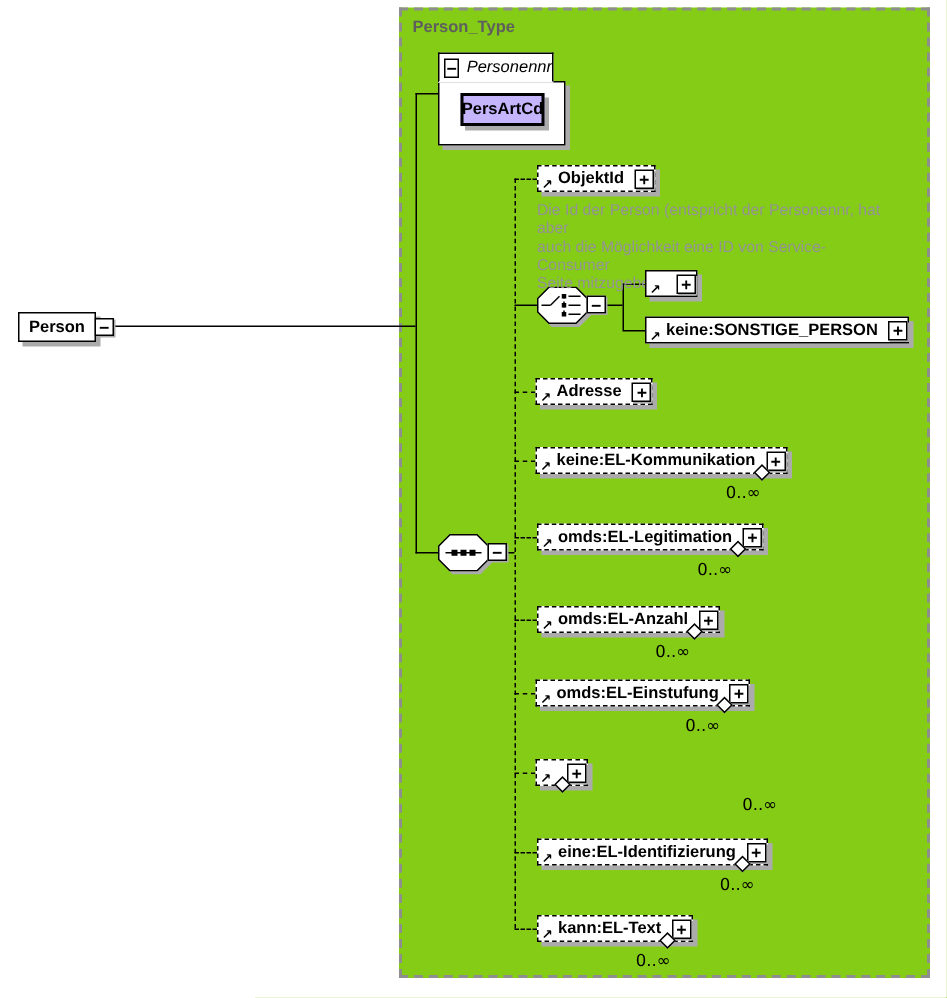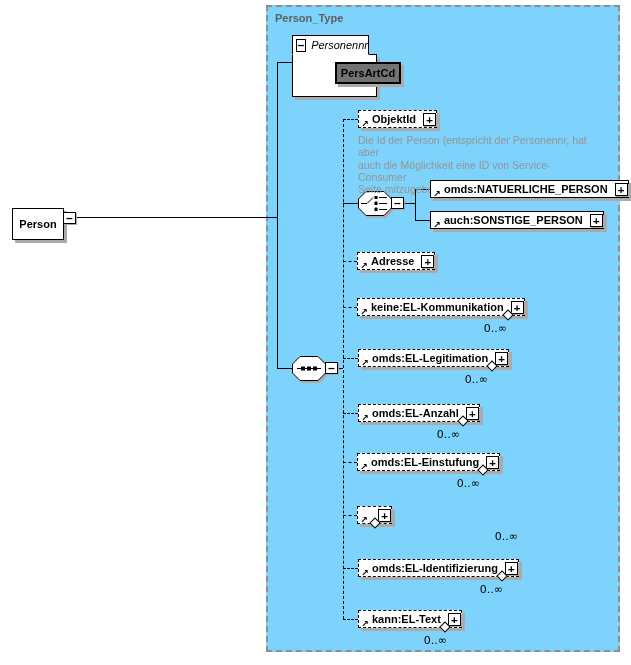--- a/index.html
+++ b/index.html
@@ -1,32 +1,32 @@
 <!DOCTYPE html>
 <html><head>
 <meta charset="utf-8">
 <style>
   html,body{margin:0;padding:0;background:#fff;}
   .canvas{position:relative;width:631px;height:665px;background:#fff;overflow:hidden;
           font-family:"Liberation Sans",sans-serif;}
   
   .container{position:absolute;left:266px;top:5px;width:354px;height:647px;
-             background:#7dd3fc;border:2px dashed #8E8E8E;box-sizing:border-box;z-index:0;}
+             background:#84cc16;border:2px dashed #8E8E8E;box-sizing:border-box;z-index:0;}
   .container-label{position:absolute;left:7px;top:5px;font-size:11px;font-weight:bold;color:#5E5E5E;}
   
   .hl{position:absolute;height:0;border-top:1px solid #000;z-index:1;}
   .vl{position:absolute;width:0;border-left:1px solid #000;z-index:1;}
   .hl.dash{border-top-style:dashed;}
   .vl.dash{border-left-style:dashed;}
   
   .ebox{position:absolute;display:flex;align-items:center;height:18px;box-sizing:border-box;
         background:#fff;border:1px solid #000;box-shadow:3px 3px 0 #ABABAB;
         padding:0 4px 0 13px;font-size:11px;font-weight:bold;white-space:nowrap;z-index:2;}
   .ebox.dashed{border-style:dashed;}
-  .person-box{left:12px;top:208px;width:52px;height:32px;justify-content:center;padding:0;}
+  .person-box{left:12px;top:208px;width:52px;height:20px;justify-content:center;padding:0;}
   .refarrow{position:absolute;left:2px;bottom:-2px;font-size:9px;font-weight:bold;
             font-family:"DejaVu Sans",sans-serif;color:#000;}
   .plusbox,.minusbox{width:13px;height:13px;box-sizing:border-box;border:1px solid #000;background:#fff;
         display:flex;align-items:center;justify-content:center;
         font-family:"DejaVu Sans Mono",monospace;font-size:11px;font-weight:bold;line-height:1;}
   .ebox .plusbox{margin-left:7px;margin-right:-4px;box-shadow:1px 1px 0 #ABABAB;flex:0 0 auto;}
   .xabs{position:absolute;z-index:3;height:12px;box-shadow:1px 1px 0 #ABABAB;}
   
   .desc{position:absolute;color:#949494;font-size:10.5px;line-height:12.3px;white-space:pre-line;z-index:2;}
   .occurs{position:absolute;width:44px;text-align:right;font-size:11px;color:#000;z-index:2;
@@ -35,24 +35,24 @@
   .oct{position:absolute;z-index:2;filter:drop-shadow(2px 2px 0 #ABABAB);line-height:0;}
   .diamond{position:absolute;right:12px;bottom:-4px;width:6px;height:6px;background:#fff;
            border:1px solid #000;transform:rotate(45deg);z-index:3;}
   
   .attr-body{position:absolute;left:292px;top:54px;width:85px;height:43px;box-sizing:border-box;
              background:#fff;border:1px solid #000;box-shadow:3px 3px 0 #ABABAB;z-index:3;}
   .attr-tab{position:absolute;left:292px;top:35px;width:77px;height:20px;box-sizing:border-box;
             background:#fff;border:1px solid #000;border-bottom:1px solid #fff;
             display:flex;align-items:center;gap:5px;padding-left:3px;
             font-size:11px;font-style:italic;z-index:4;}
-  .attr-box{position:absolute;left:307px;top:62px;width:66px;height:22px;box-sizing:border-box;
-            background:#737373;border:2px solid #000;box-shadow:3px 3px 0 #ABABAB;
+  .attr-box{position:absolute;left:307px;top:62px;width:56px;height:22px;box-sizing:border-box;
+            background:#c4b5fd;border:2px solid #000;box-shadow:3px 3px 0 #ABABAB;
             display:flex;align-items:center;justify-content:center;
-            font-size:11px;font-weight:bold;z-index:5;margin-left:28px;}
+            font-size:11px;font-weight:bold;z-index:5;}
 </style>
 </head>
 <body>
 
 <div class="canvas">
 
   <div class="container">
     <span class="container-label">Person_Type</span>
   </div>
 
@@ -120,27 +120,26 @@
     <span class="refarrow">↗</span>
     <span>ObjektId</span>
     <span class="plusbox">+</span>
   </div>
   <div class="desc" style="left:358px;top:134px;width:236px">Die Id der Person (entspricht der Personennr, hat aber
 auch die Möglichkeit eine ID von Service-Consumer
 Seite mitzugeben)</div>
 
   <div class="ebox" style="left:430px;top:180px">
     <span class="refarrow">↗</span>
-    <span>omds:NATUERLICHE_PERSON</span>
     <span class="plusbox">+</span>
   </div>
 
   <div class="ebox" style="left:430px;top:211px">
     <span class="refarrow">↗</span>
-    <span>auch:SONSTIGE_PERSON</span>
+    <span>keine:SONSTIGE_PERSON</span>
     <span class="plusbox">+</span>
   </div>
 
   <div class="ebox dashed" style="left:357px;top:252px">
     <span class="refarrow">↗</span>
     <span>Adresse</span>
     <span class="plusbox">+</span>
   </div>
 
   <div class="ebox dashed" style="left:357px;top:298px">
@@ -177,21 +176,21 @@
 
   <div class="ebox dashed" style="left:357px;top:506px">
     <span class="refarrow">↗</span>
     <span class="plusbox">+</span>
     <span class="diamond"></span>
   </div>
   <div class="occurs" style="left:474px;top:530px">0..∞</div>
 
   <div class="ebox dashed" style="left:358px;top:559px">
     <span class="refarrow">↗</span>
-    <span>omds:EL-Identifizierung</span>
+    <span>eine:EL-Identifizierung</span>
     <span class="plusbox">+</span>
     <span class="diamond"></span>
   </div>
   <div class="occurs" style="left:459px;top:583px">0..∞</div>
 
   <div class="ebox dashed" style="left:358px;top:610px">
     <span class="refarrow">↗</span>
     <span>kann:EL-Text</span>
     <span class="plusbox">+</span>
     <span class="diamond"></span>

